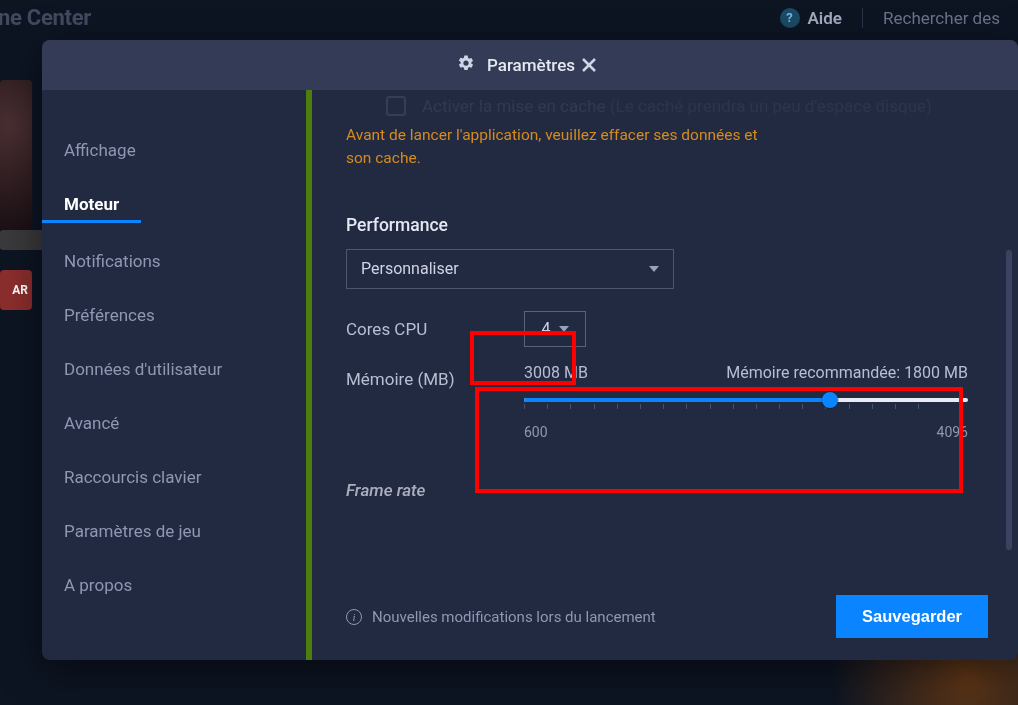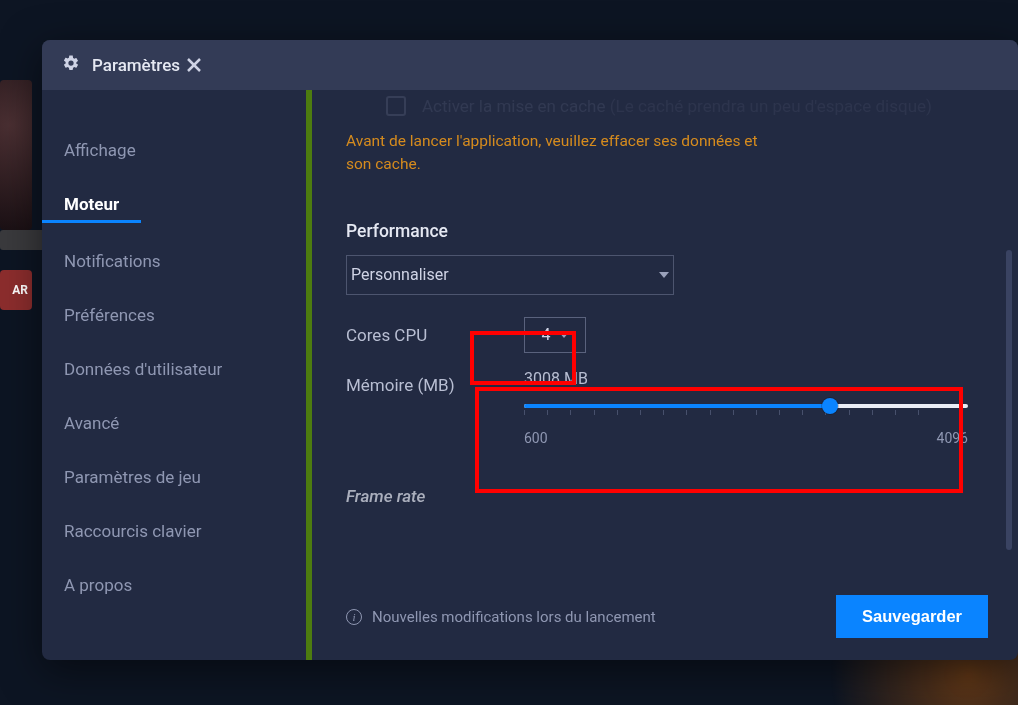--- a/index.html
+++ b/index.html
@@ -81,21 +81,21 @@
     flex-direction: column;
     overflow: hidden;
   }
 
   .modal-titlebar {
     background: #333b56;
     height: 50px;
     display: flex;
     align-items: center;
     padding: 0 20px;
-    justify-content: flex-start;
+    justify-content: center;
   }
   .modal-title-left { display:flex; align-items:center; gap:12px; }
   .gear-svg { width:18px; height:18px; fill:#cfd3e5; }
   .modal-title-text { color:#e5e8f2; font-size:17px; font-weight:500; }
   .close-x { color:#cfd3e5; cursor:pointer; width:28px; height:28px; display:flex; align-items:center; justify-content:center; }
   .close-x svg { width:16px; height:16px; stroke:#cfd3e5; stroke-width:2.5; }
 
   .modal-body {
     flex:1;
     display:flex;
@@ -156,38 +156,38 @@
   .row-radio .rad {
     width:20px; height:20px; border:2px solid #8f97b2; border-radius:50%;
   }
   .row-radio-label { color:#d2d6e6; font-size:17px; letter-spacing:0.2px; }
   .muted-inline { color:#4d546f; }
 
   .warning {
     color:#d58b1e;
     font-size:15.5px;
     line-height:1.5;
-    margin-top: 14px;
+    margin-top: 8px;
     max-width: 440px;
   }
 
   .sect-title {
     color:#e5e8f2;
     font-size:17.5px;
     font-weight:500;
     margin-top: 44px;
   }
 
   .select-box {
     margin-top: 14px;
     border:1px solid #4d556f;
     height:40px;
     width: 328px;
     display:flex; align-items:center; justify-content:space-between;
-    padding: 0 4px;
+    padding: 0 14px;
     color:#cfd3e5;
     font-size:16px;
     cursor:pointer;
   }
   .select-caret, .small-caret { width:0;height:0;border-left:5px solid transparent;border-right:5px solid transparent;border-top:6px solid #9aa1bb; }
 
   .twocol {
     display:flex;
     margin-top: 22px;
     align-items:flex-start;
@@ -291,20 +291,31 @@
     padding: 12px 26px;
     border:none;
     cursor:pointer;
   }
 
 </style>
 </head>
 <body>
 
 <div class="bg-page">
+  <div class="bg-header">
+    <div class="bg-title">ne Center</div>
+    <div class="bg-right">
+      <div class="bg-help">
+        <span class="help-q">?</span>
+        <span>Aide</span>
+      </div>
+      <div class="bg-divider"></div>
+      <div class="bg-search">Rechercher des</div>
+    </div>
+  </div>
   <div class="bg-left-strip">
     <div class="bg-thumb"></div>
     <div style="width:55px;height:20px;background:#3a3a3d;color:#e0e0e0;font-size:11px;font-weight:700;display:flex;align-items:center;justify-content:flex-end;padding-right:4px;margin-top:-8px;border-radius:3px;">le</div>
     <div class="bg-thumb2" style="margin-top:20px;">AR</div>
   </div>
   <div class="bg-glow"></div>
 </div>
 
 <div class="modal">
 
@@ -328,22 +339,22 @@
   <div class="modal-body">
 
     <div class="sidebar">
       <div class="side-wrap">
         <div class="side-item">Affichage</div>
         <div class="side-item active">Moteur</div>
         <div class="side-item">Notifications</div>
         <div class="side-item">Préférences</div>
         <div class="side-item">Données d'utilisateur</div>
         <div class="side-item">Avancé</div>
+        <div class="side-item">Raccourcis clavier</div>
         <div class="side-item">Paramètres de jeu</div>
-        <div class="side-item">Raccourcis clavier</div>
         <div class="side-item">A propos</div>
       </div>
     </div>
 
     <div class="content">
 
       <div class="scroll-ind"></div>
 
       <div class="fade-top" style="padding-left:40px;">
         <div class="row-check">
@@ -373,20 +384,21 @@
             <span class="small-caret"></span>
           </div>
         </div>
       </div>
 
       <div class="twocol" style="margin-top:14px;">
         <div class="label">Mémoire (MB)</div>
         <div class="value" style="padding-right:20px;">
           <div class="mem-top">
             <span>3008 MB</span>
+            <span class="mem-rec">Mémoire recommandée: 1800 MB</span>
           </div>
           <div class="slider-wrap">
             <div class="slider-track"></div>
             <div class="slider-fill"></div>
             <div class="slider-ticks">
               <span class="tick"></span>
                 <span class="tick"></span>
                 <span class="tick"></span>
                 <span class="tick"></span>
                 <span class="tick"></span>

